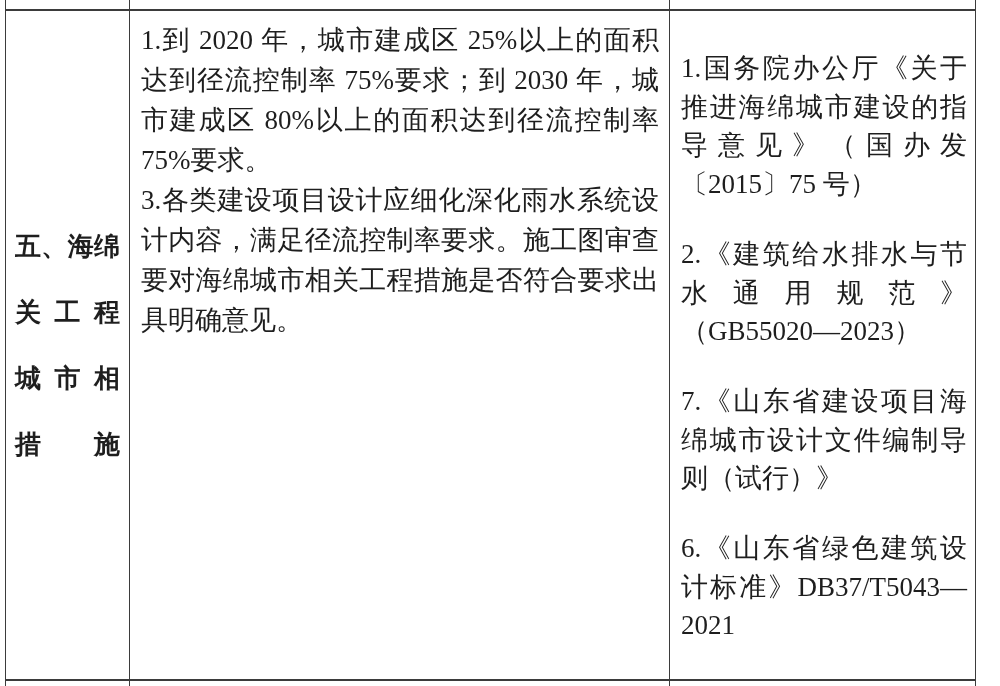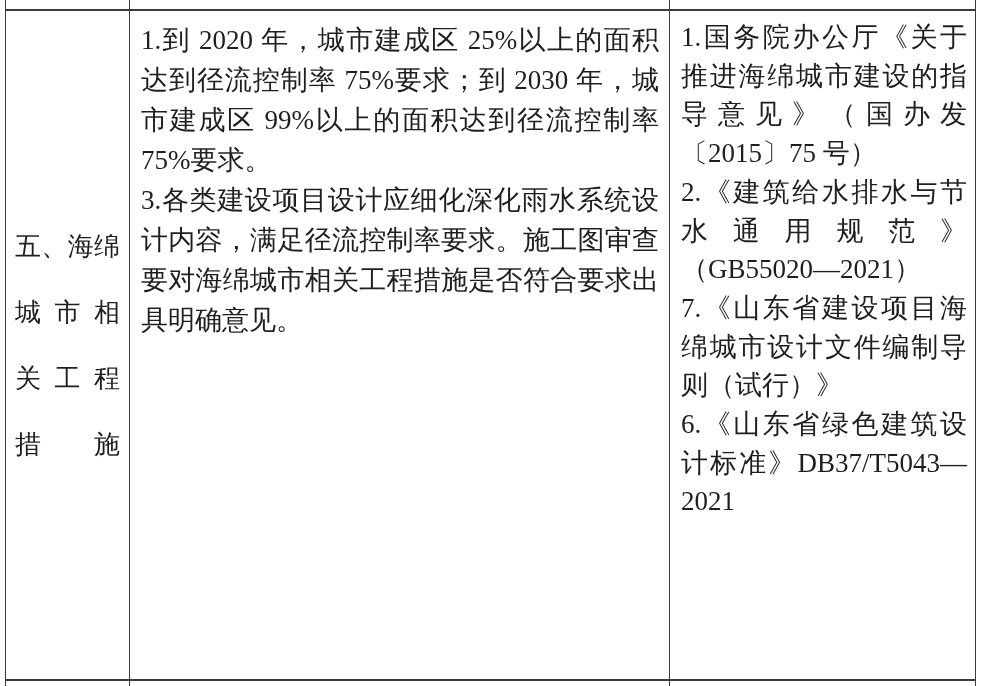--- a/index.html
+++ b/index.html
@@ -38,21 +38,21 @@
   .row-partial-bottom { flex: 0 0 5px; }
 
   .cell { background: #ffffff; overflow: hidden; }
 
   
   .cell-header {
     display: flex;
     flex-direction: column;
     justify-content: center;
     padding: 0 9px;
-    font-weight: normal;
+    font-weight: bold;
     font-size: 26px;
     line-height: 31px;
     gap: 35px;
   }
   .header-line {
     text-align: justify;
     text-align-last: justify;
     white-space: nowrap;
   }
 
@@ -63,50 +63,50 @@
     line-height: 40px;
   }
   .cell-measures .para { text-align: justify; }
 
   
   .cell-references {
     padding: 7px 8px 0 11px;
     font-size: 27px;
     line-height: 38.7px;
   }
-  .cell-references .para { text-align: justify; }
+  .cell-references .para { text-align: justify; margin-top: 31px; }
 </style>
 </head>
 <body>
 
 <div class="page">
   <div class="doc-table">
 
     <div class="row row-partial-top">
       <div class="cell"></div>
       <div class="cell"></div>
       <div class="cell"></div>
     </div>
 
     <div class="row row-main">
       <div class="cell cell-header">
           <div class="header-line">五、海绵</div>
+          <div class="header-line">关工程</div>
           <div class="header-line">城市相</div>
-          <div class="header-line">关工程</div>
           <div class="header-line">措施</div>
         </div>
 
       <div class="cell cell-measures">
-          <div class="para">1.到 2020 年，城市建成区 25%以上的面积达到径流控制率 75%要求；到 2030 年，城市建成区 99%以上的面积达到径流控制率 75%要求。</div>
+          <div class="para">1.到 2020 年，城市建成区 25%以上的面积达到径流控制率 75%要求；到 2030 年，城市建成区 80%以上的面积达到径流控制率 75%要求。</div>
           <div class="para">3.各类建设项目设计应细化深化雨水系统设计内容，满足径流控制率要求。施工图审查要对海绵城市相关工程措施是否符合要求出具明确意见。</div>
         </div>
 
       <div class="cell cell-references">
           <div class="para">1.国务院办公厅《关于推进海绵城市建设的指导意见》（国办发〔2015〕75 号）</div>
-          <div class="para">2.《建筑给水排水与节水通用规范》（GB55020—2021）</div>
+          <div class="para">2.《建筑给水排水与节水通用规范》（GB55020—2023）</div>
           <div class="para">7.《山东省建设项目海绵城市设计文件编制导则（试行）》</div>
           <div class="para">6.《山东省绿色建筑设计标准》DB37/T5043—2021</div>
         </div>
     </div>
 
     <div class="row row-partial-bottom">
       <div class="cell"></div>
       <div class="cell"></div>
       <div class="cell"></div>
     </div>

